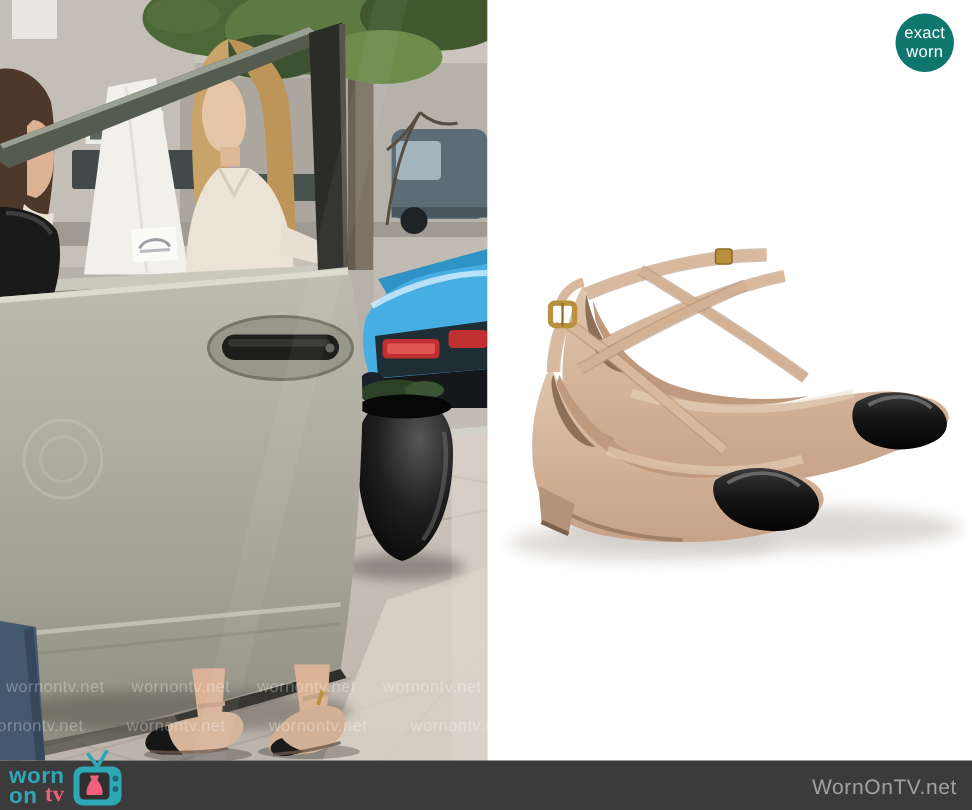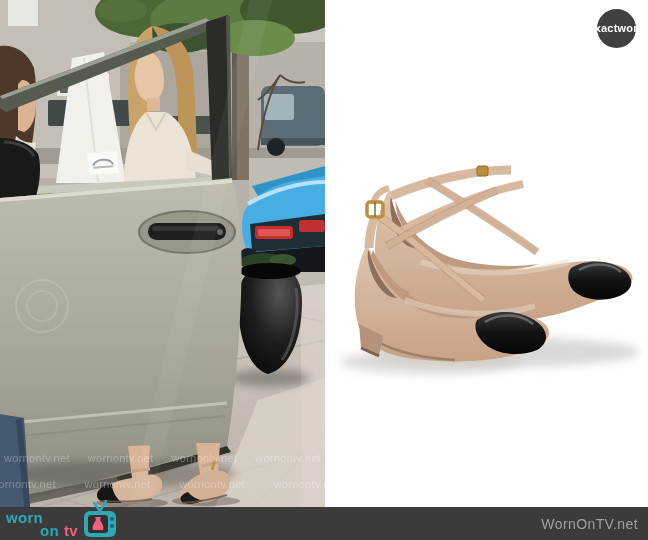--- a/index.html
+++ b/index.html
@@ -26,41 +26,41 @@
   .wm-row.r2 { top:478px; transform:translateX(-14px); width:110%; }
   
   .product {
     position:absolute; left:325px; top:0; width:323px; height:507px;
     background:#ffffff;
   }
   .product svg { display:block; width:100%; height:100%; }
   
   .badge {
     position:absolute; left:597px; top:9px; width:39px; height:39px;
-    border-radius:50%; background:#404040; color:#ffffff;
-    display:flex; flex-direction:row; align-items:center; justify-content:center;
-    font-size:11px; line-height:1.12; letter-spacing:.2px; text-align:center;font-weight:bold;
+    border-radius:50%; background:#0f766e; color:#ffffff;
+    display:flex; flex-direction:column; align-items:center; justify-content:center;
+    font-size:11px; line-height:1.12; letter-spacing:.2px; text-align:center;
   }
   
   .footer {
     position:absolute; left:0; top:507px; width:648px; height:33px;
     background:#3b3b3b; display:flex; align-items:center; justify-content:flex-end;
     padding-right:10px;
   }
   .brand { color:#a0a0a0; font-size:14px; letter-spacing:.4px; }
   
   .logo {
     position:absolute; left:6px; top:497px; height:43px;
     display:flex; align-items:flex-end; gap:5px; text-decoration:none;
   }
   .logo-words { display:flex; flex-direction:column; line-height:13px; padding-bottom:3px; }
   .logo-words span { font-weight:800; font-size:15px; letter-spacing:.3px; }
   .lw-teal { color:#2fa8b6; }
-  .lw-pink { color:#f2607c; }
-  .logo-line2 { display:flex; gap:5px;margin-left:34px; }
+  .lw-pink { color:#f2607c;font-family:Liberation Serif, serif; }
+  .logo-line2 { display:flex; gap:5px; }
   .tvicon { display:block; }
 </style>
 </head>
 <body>
 
 <div class="stage">
 
   <div class="photo">
     <svg viewBox="0 0 325 507" preserveAspectRatio="none">
       <defs>

